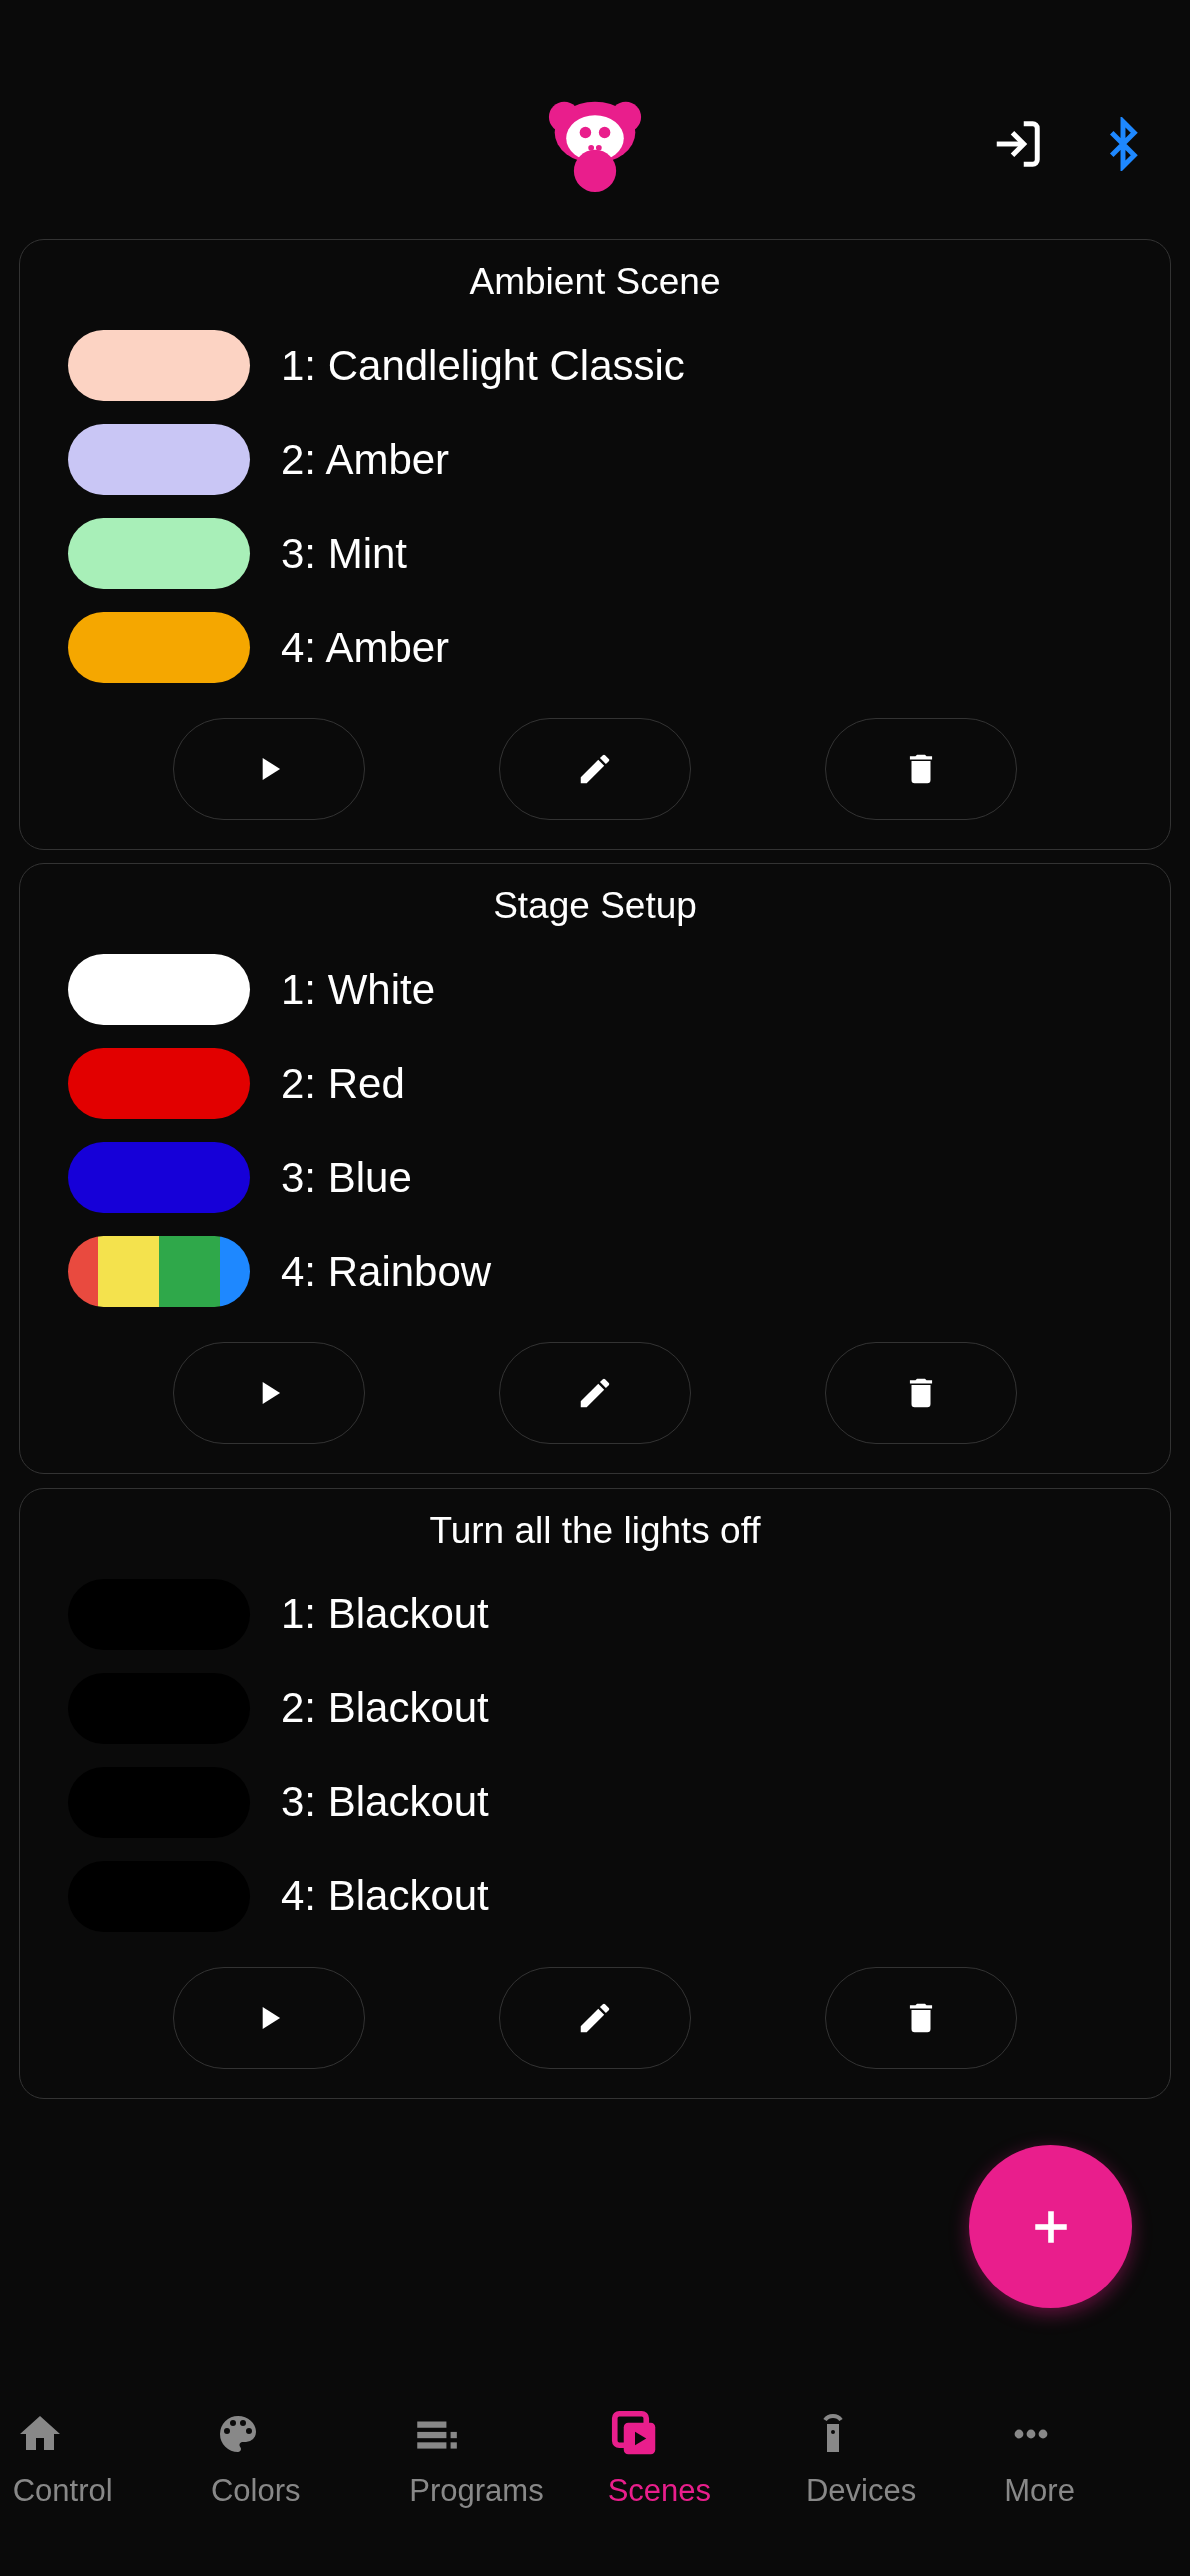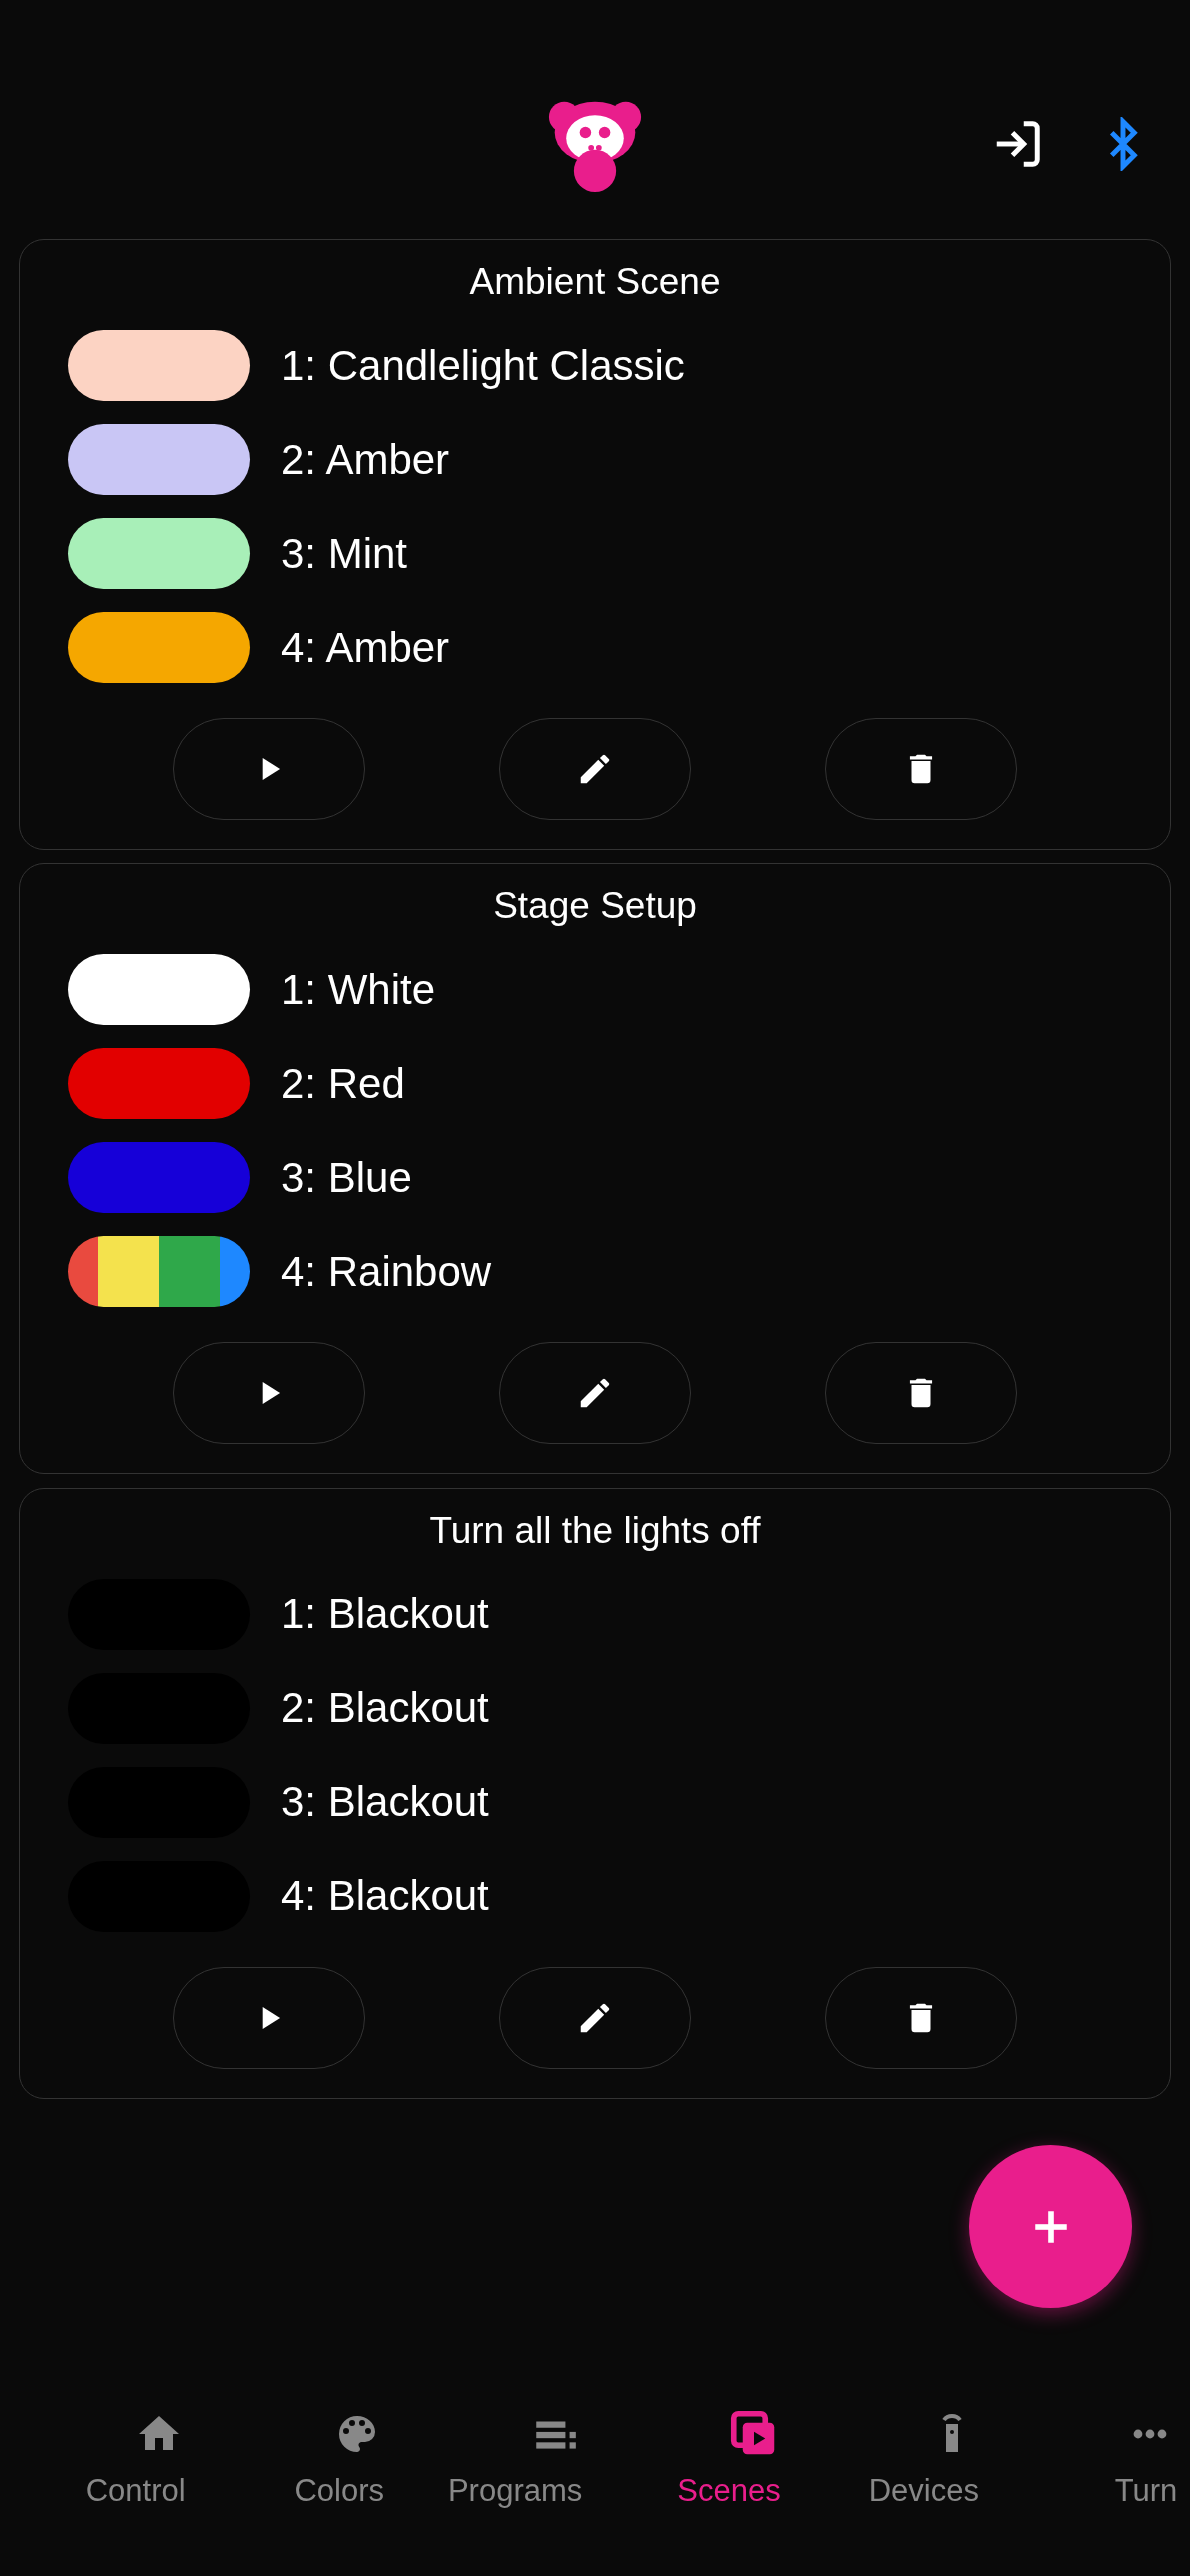--- a/index.html
+++ b/index.html
@@ -121,21 +121,21 @@
       right: 0;
       height: 192px;
       display: flex;
       justify-content: space-around;
       align-items: flex-start;
       padding-top: 23px;
     }
     .nav-item {
       display: flex;
       flex-direction: column;
-      align-items: flex-end;
+      align-items: flex-start;
       gap: 11.5px;
       color: #888;
       width: 173px;
     }
     .nav-item.active {
       color: #e91e8c;
     }
     .nav-icon {
       width: 54px;
       height: 54px;
@@ -360,16 +360,16 @@
     <div class="nav-label">Devices</div>
   </div>
   <div class="nav-item">
     <div class="nav-icon">
       <svg width="48" height="48" viewBox="0 0 24 24" fill="currentColor">
           <circle cx="6" cy="12" r="2.2"></circle>
           <circle cx="12" cy="12" r="2.2"></circle>
           <circle cx="18" cy="12" r="2.2"></circle>
         </svg>
     </div>
-    <div class="nav-label">Turn</div>
+    <div class="nav-label">More</div>
   </div>
 </div>
 
 
 </body></html>

